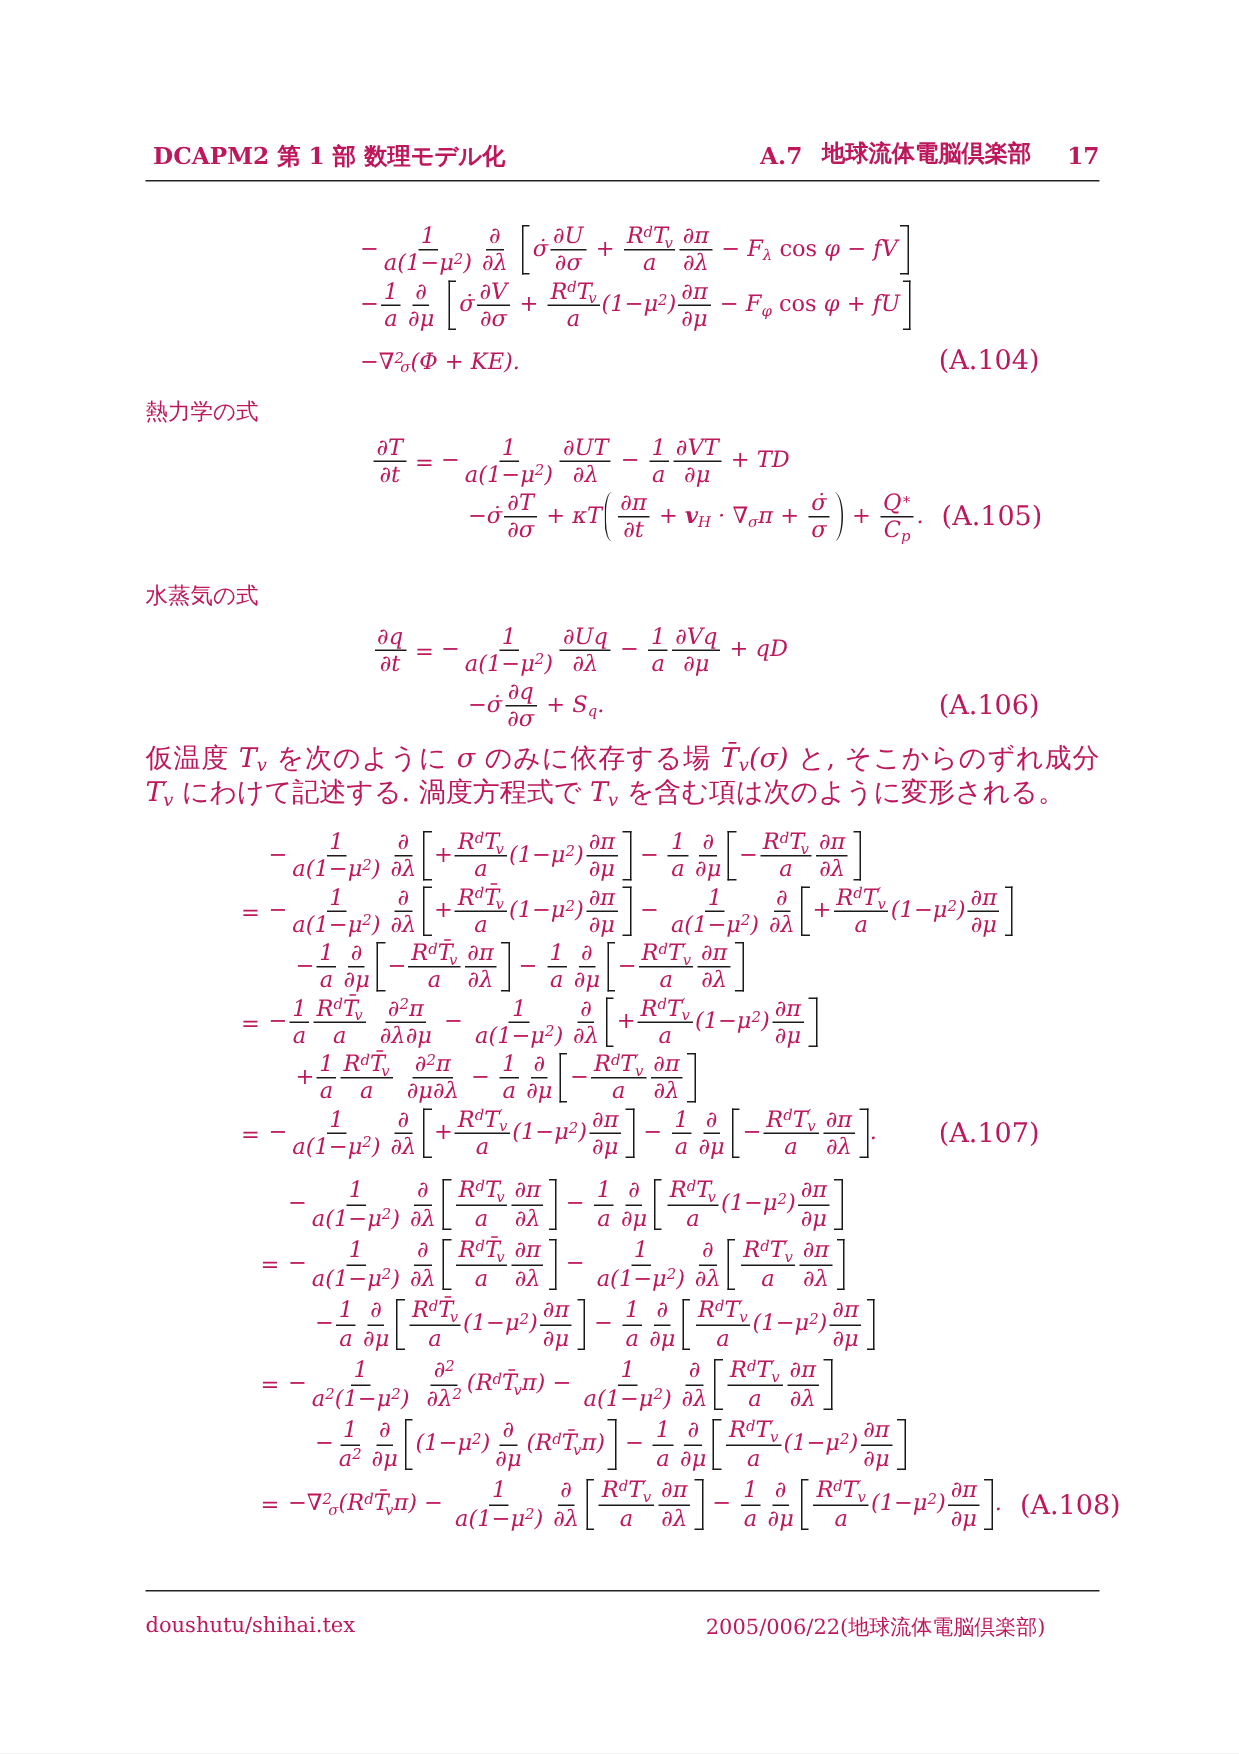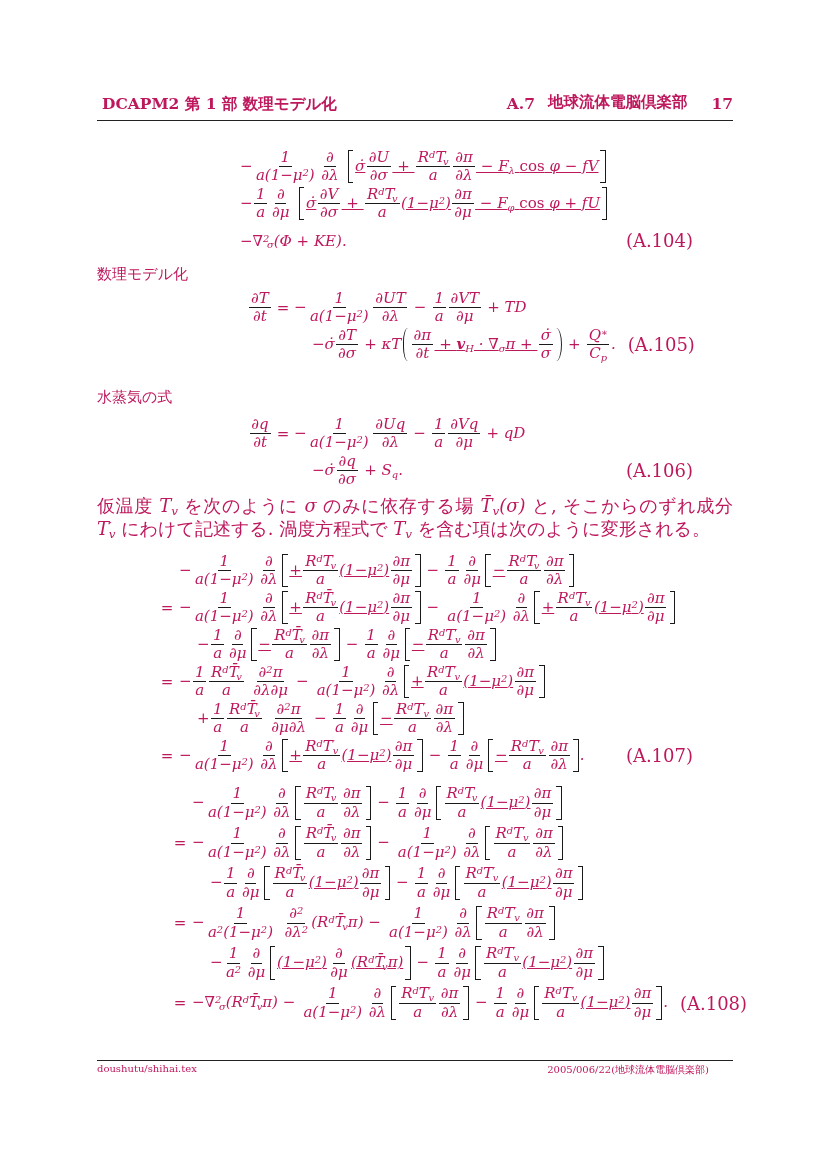--- a/index.html
+++ b/index.html
@@ -29,35 +29,35 @@
   
   .math{font-style:italic;white-space:nowrap;}
   .math sup,.math sub{font-size:66%;line-height:0;}
   .math sup{vertical-align:0.42em;}
   .math sub{vertical-align:-0.28em;}
   .math sup + sub{margin-left:-0.25em;}
   .fr{display:inline-flex;flex-direction:column;align-items:center;
       vertical-align:middle;margin:0 0.1em;}
   .fr .nu,.fr .de{display:block;line-height:1.15;padding:0 0.12em;text-align:center;}
   .fr .nu{border-bottom:1px solid #1a1a1a;}
-  .grp{display:inline-flex;vertical-align:middle;margin:0 0.08em;text-decoration:underline;}
+  .grp{display:inline-flex;vertical-align:middle;margin:0 0.08em;}
   .grpin{display:inline-block;padding:0 0.12em;}
   .br{align-self:stretch;width:0.30em;display:inline-block;margin:0.08em 0;}
   .bl{border-left:1.3px solid #1a1a1a;border-top:1.3px solid #1a1a1a;border-bottom:1.3px solid #1a1a1a;}
   .brr{border-right:1.3px solid #1a1a1a;border-top:1.3px solid #1a1a1a;border-bottom:1.3px solid #1a1a1a;}
   .pl{width:0.33em;border-left:1.3px solid #1a1a1a;
       border-top-left-radius:100% 50%;border-bottom-left-radius:100% 50%;}
   .pr{width:0.33em;border-right:1.3px solid #1a1a1a;
       border-top-right-radius:100% 50%;border-bottom-right-radius:100% 50%;}
   .rom{font-style:normal;}
   .bold{font-weight:bold;}
   
   .footer{position:absolute;left:97px;right:93px;top:1060px;border-top:1.2px solid #222;
-          padding-top:2px;display:flex;font-size:10px;gap:36px;}
-  .fright{margin-left:auto;margin-right:24px;}
+          padding-top:15px;display:flex;font-size:14px;gap:36px;}
+  .fright{margin-left:auto;margin-right:36px;}
 </style>
 </head>
 <body>
 
 <div class="page">
   <div class="content">
 
     <div class="header">
       <span class="hleft">DCAPM2 第 1 部 数理モデル化</span>
       <span class="hright">
@@ -123,21 +123,21 @@
         <div class="eqrow">
           <span class="cell lhs"></span>
           <span class="cell rel"></span>
           <span class="cell rhs">
             <span class="math">−∇<sup>2</sup><sub>σ</sub>(Φ + KE).</span>
           </span>
           <span class="eqnum">(A.104)</span>
         </div>
       </div>
 
-    <div class="slabel" style="margin-top:5px">数理モデル化</div>
+    <div class="slabel" style="margin-top:5px">熱力学の式</div>
 
     <div class="eqblock" style="--ml:148px;--lw:27px;--rw:22px;margin-top:4px">
         <div class="eqrow">
           <span class="cell lhs">
             <span class="math"><span class="fr">
                 <span class="nu">∂T</span>
                 <span class="de">∂t</span>
               </span></span>
           </span>
           <span class="cell rel">

